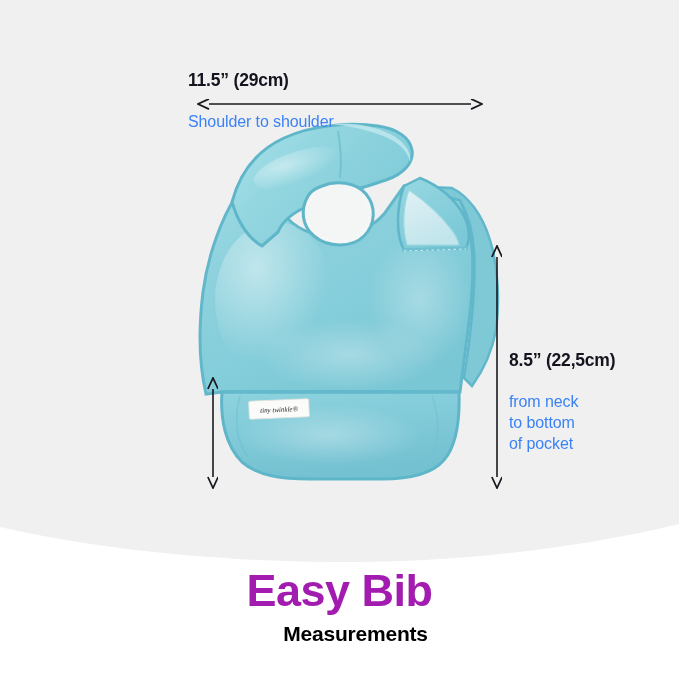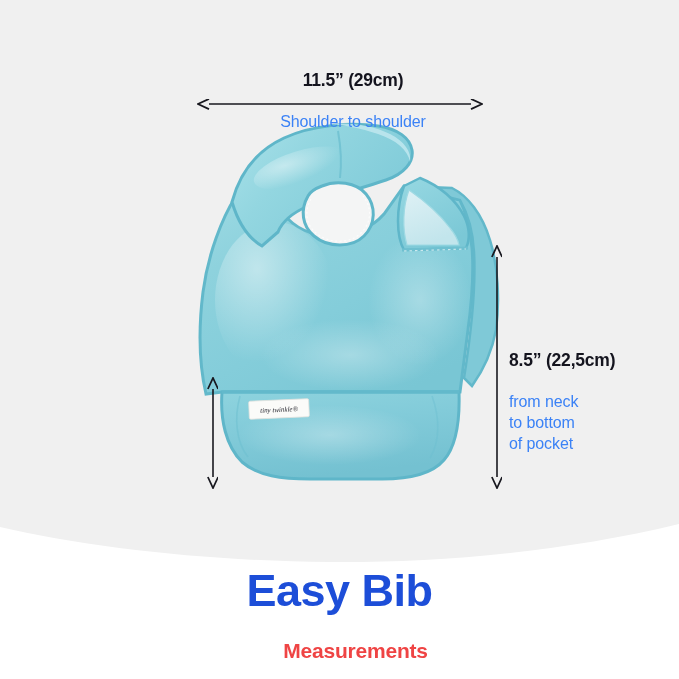--- a/index.html
+++ b/index.html
@@ -45,24 +45,23 @@
   }
   .ann .desc {
     font-weight: normal;
     font-size: 16px;
     color: #3b82f6;
     display: block;
     line-height: 1.32;
     letter-spacing: -0.1px;
   }
   #ann-top {
-    left: 208px;
+    left: 188px;
     top: 52px;
     width: 290px;
-    text-align: center;
   }
   #ann-top .val { margin-bottom: 2px; }
   #ann-right {
     left: 509px;
     top: 332px;
     width: 160px;
     text-align: left;
   }
   #ann-right .val { margin-bottom: 2px; }
   #ann-left {
@@ -86,31 +85,31 @@
     position: absolute;
     left: 0;
     top: 567px;
     width: 679px;
     text-align: center;
   }
   #caption .title {
     display: block;
     font-size: 45px;
     font-weight: bold;
-    color: #1d4ed8;
+    color: #a21caf;
     letter-spacing: -0.5px;
     line-height: 1.05;
   }
   #caption .sub {
     display: block;
     font-size: 21px;
     font-weight: bold;
-    color: #ef4444;
+    color: #000000;
     letter-spacing: -0.2px;
-    margin-top: 25px;
+    margin-top: 8px;
     padding-left: 32px;
   }
   
   .brand-tag-text {
     font-family: "Liberation Serif", serif;
     font-style: italic;
     font-size: 7px;
     fill: #23232b;
   }
 </style>

